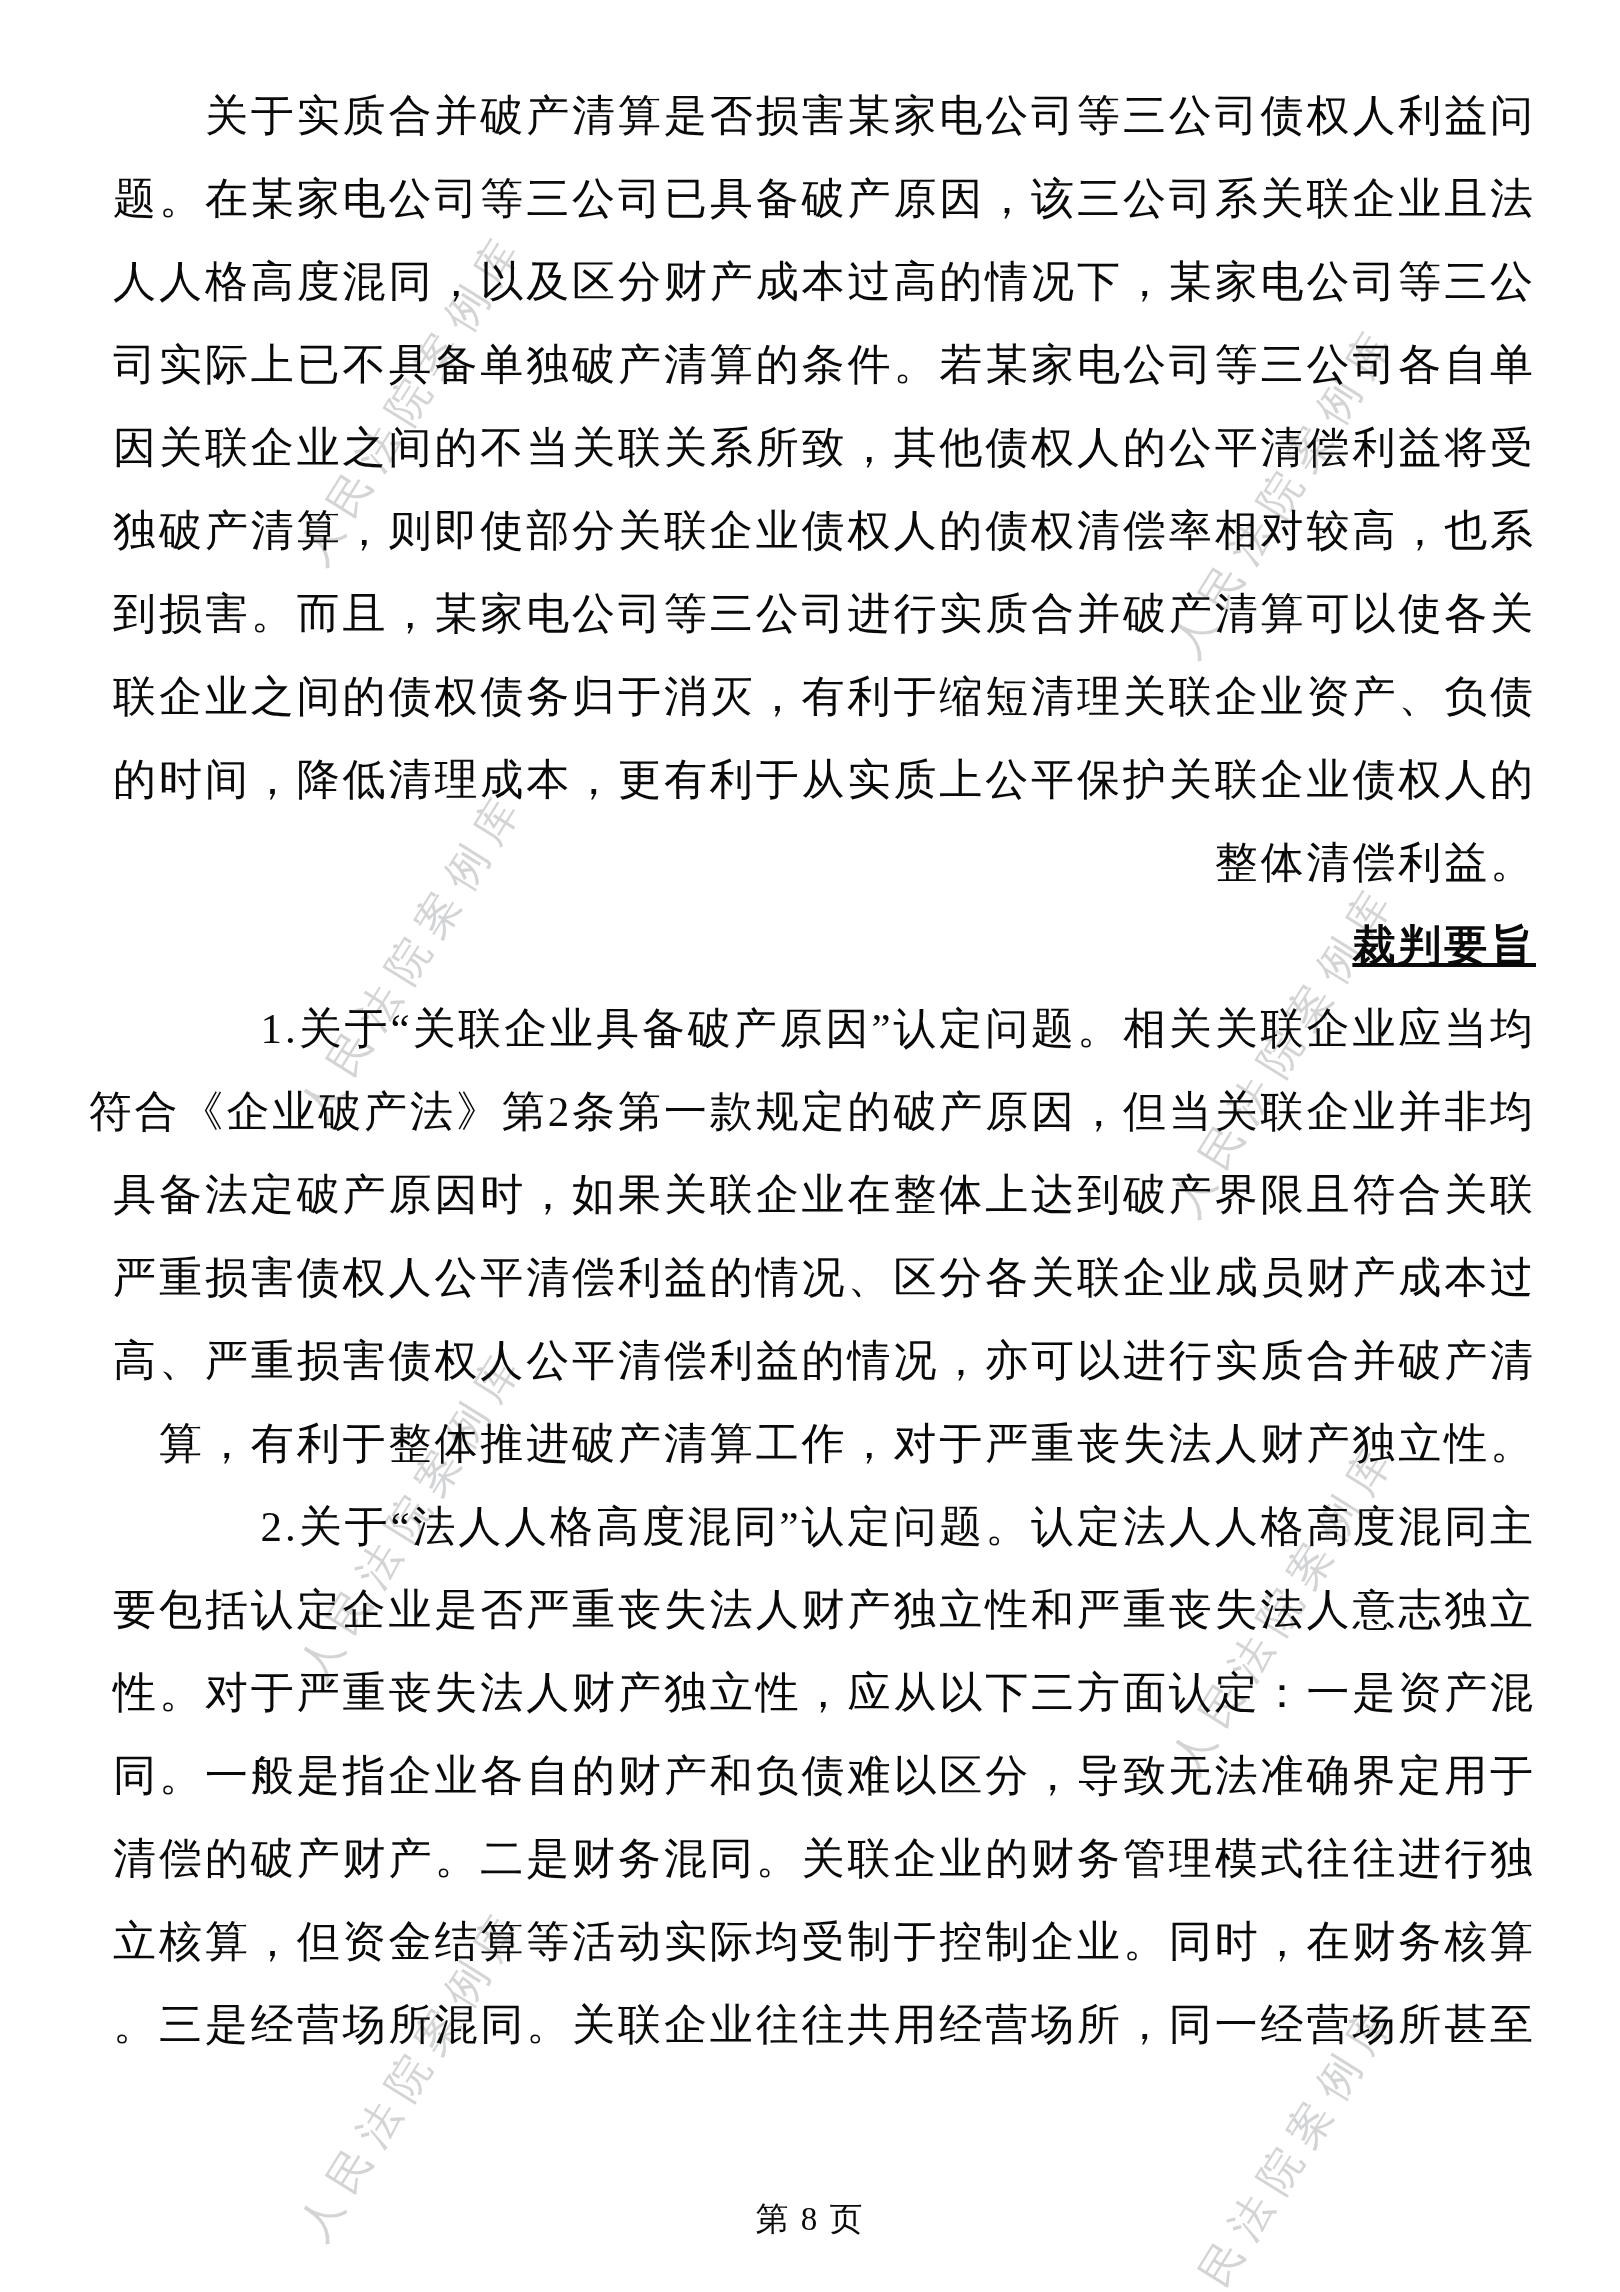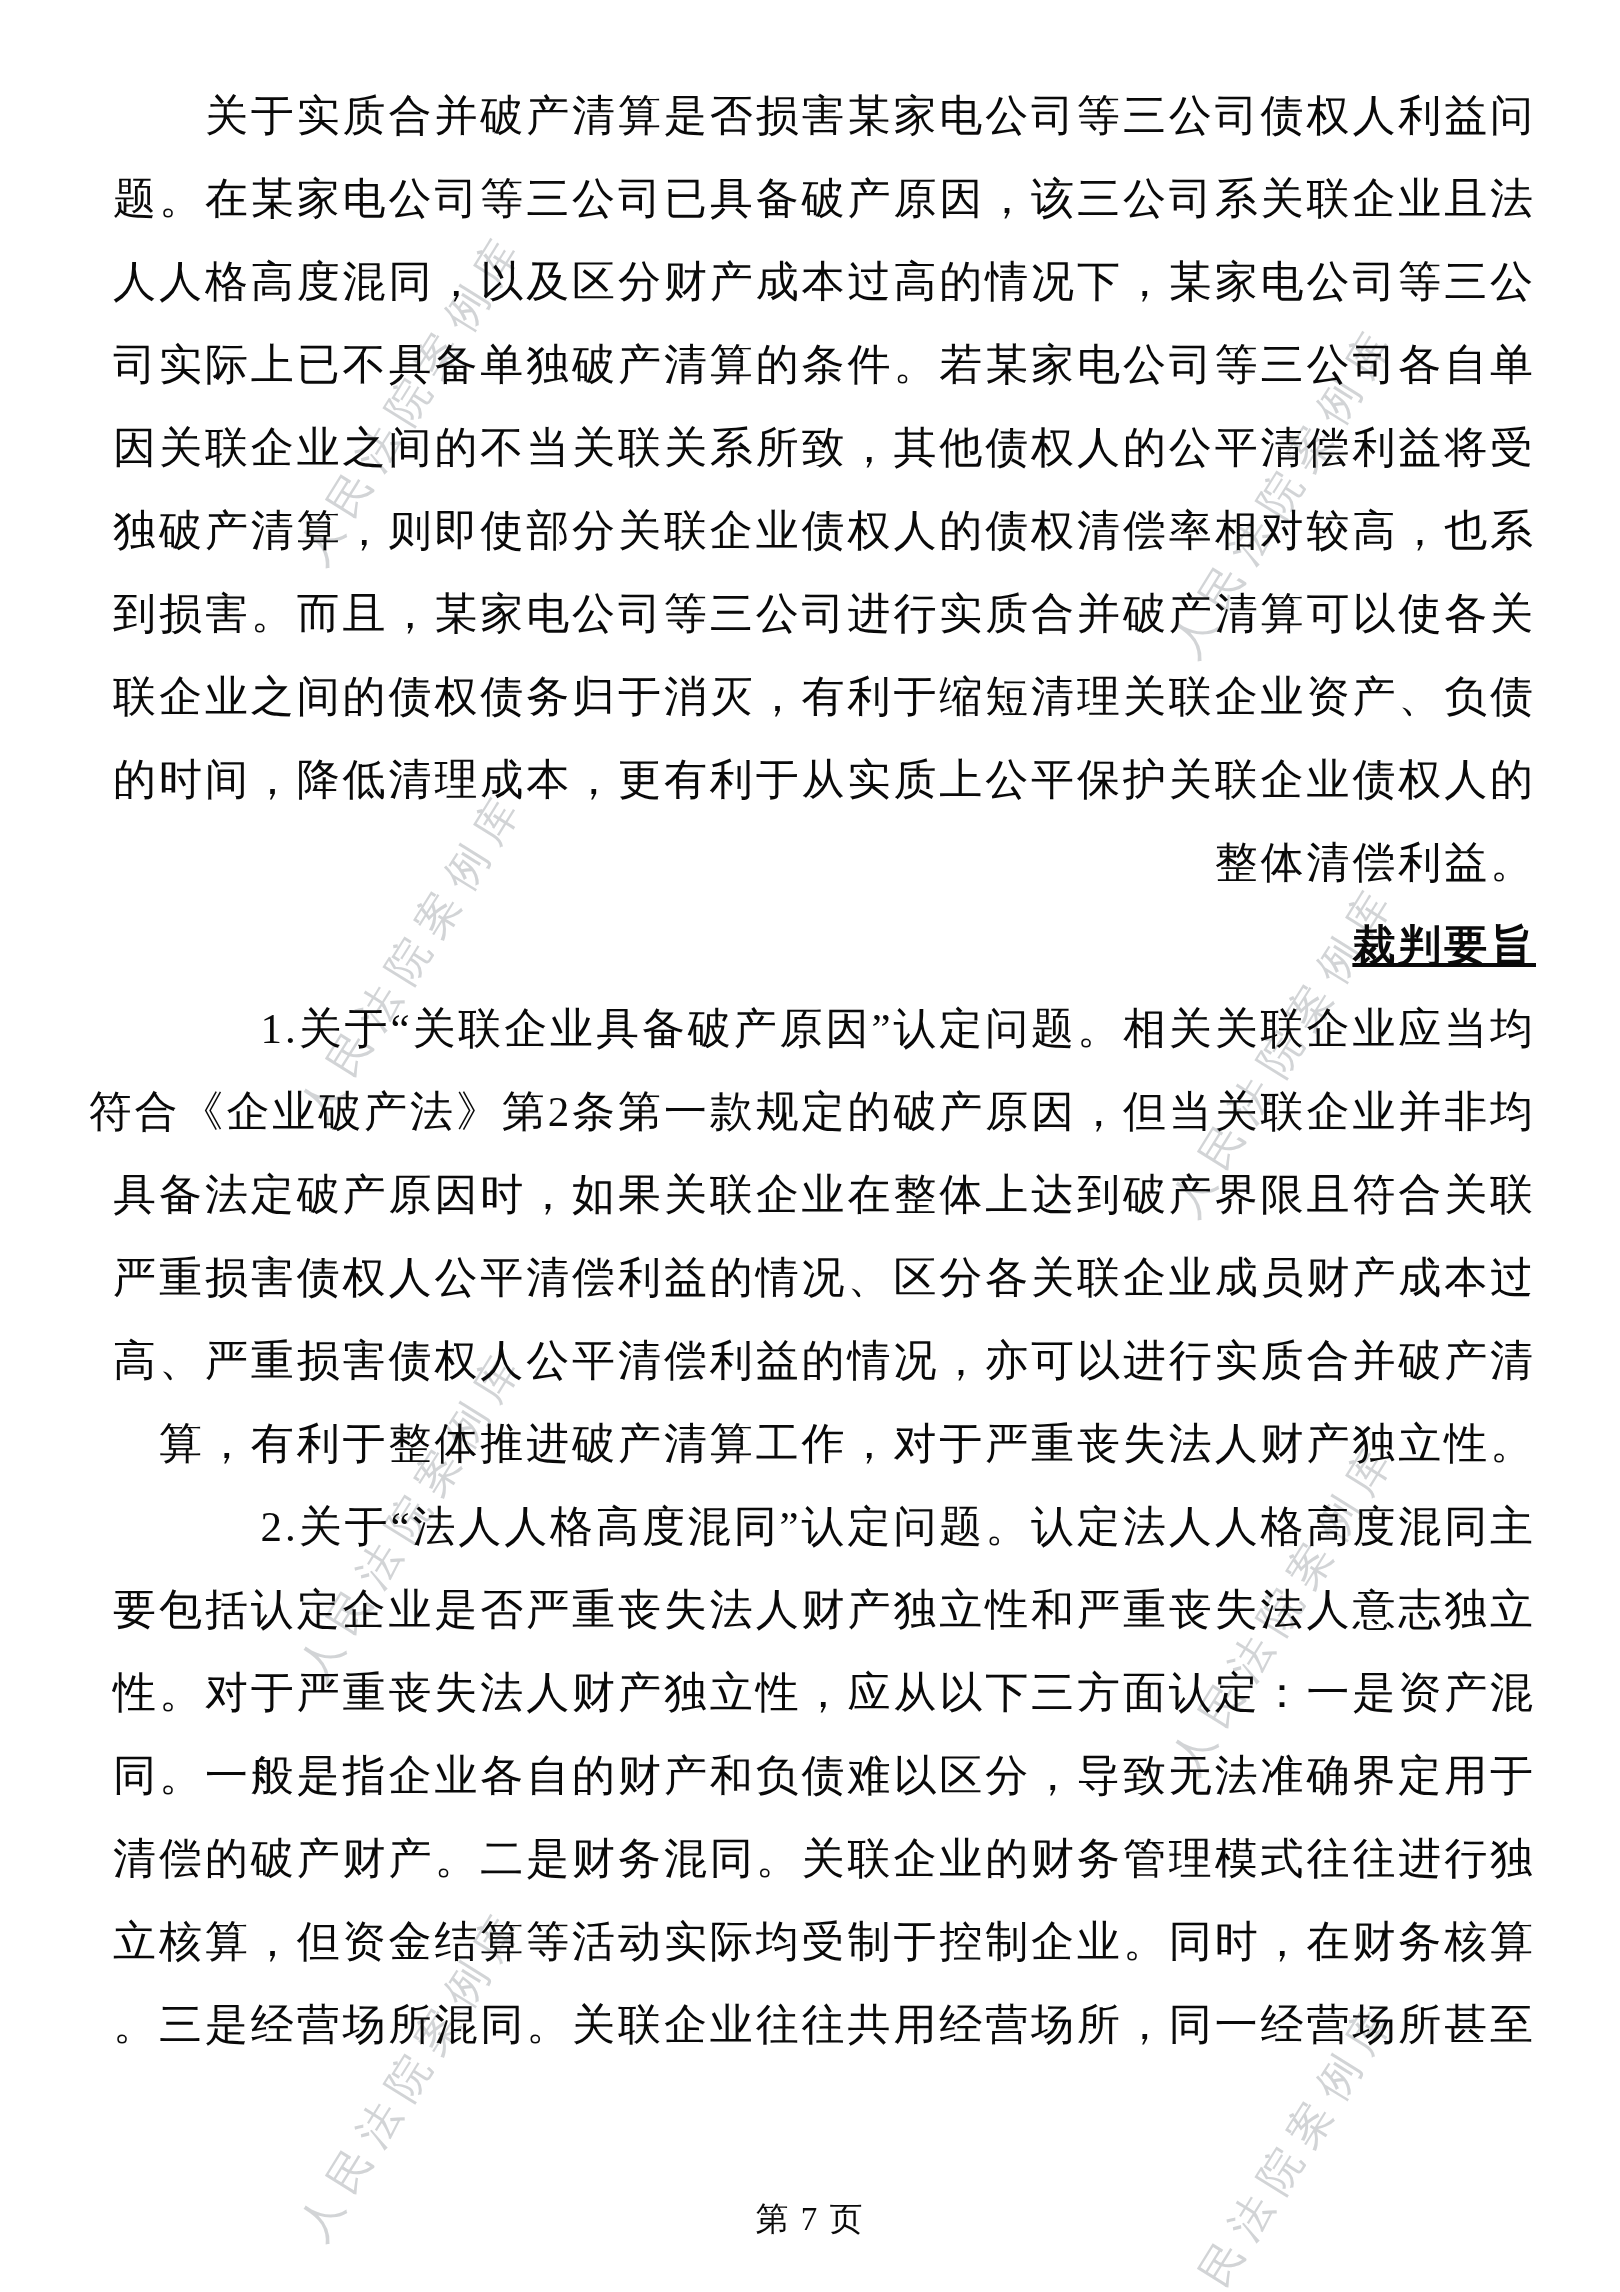--- a/index.html
+++ b/index.html
@@ -102,16 +102,16 @@
       <div class="line">算，有利于整体推进破产清算工作，对于严重丧失法人财产独立性。</div>
       <div class="line indent">2.关于“法人人格高度混同”认定问题。认定法人人格高度混同主</div>
       <div class="line">要包括认定企业是否严重丧失法人财产独立性和严重丧失法人意志独立</div>
       <div class="line">性。对于严重丧失法人财产独立性，应从以下三方面认定：一是资产混</div>
       <div class="line">同。一般是指企业各自的财产和负债难以区分，导致无法准确界定用于</div>
       <div class="line">清偿的破产财产。二是财务混同。关联企业的财务管理模式往往进行独</div>
       <div class="line">立核算，但资金结算等活动实际均受制于控制企业。同时，在财务核算</div>
       <div class="line">。三是经营场所混同。关联企业往往共用经营场所，同一经营场所甚至</div>
     </div>
   <div class="footer">
-    <span>第 7 页</span>
+    <span>第 8 页</span>
   </div>
 </div>
 
 
 </body></html>

